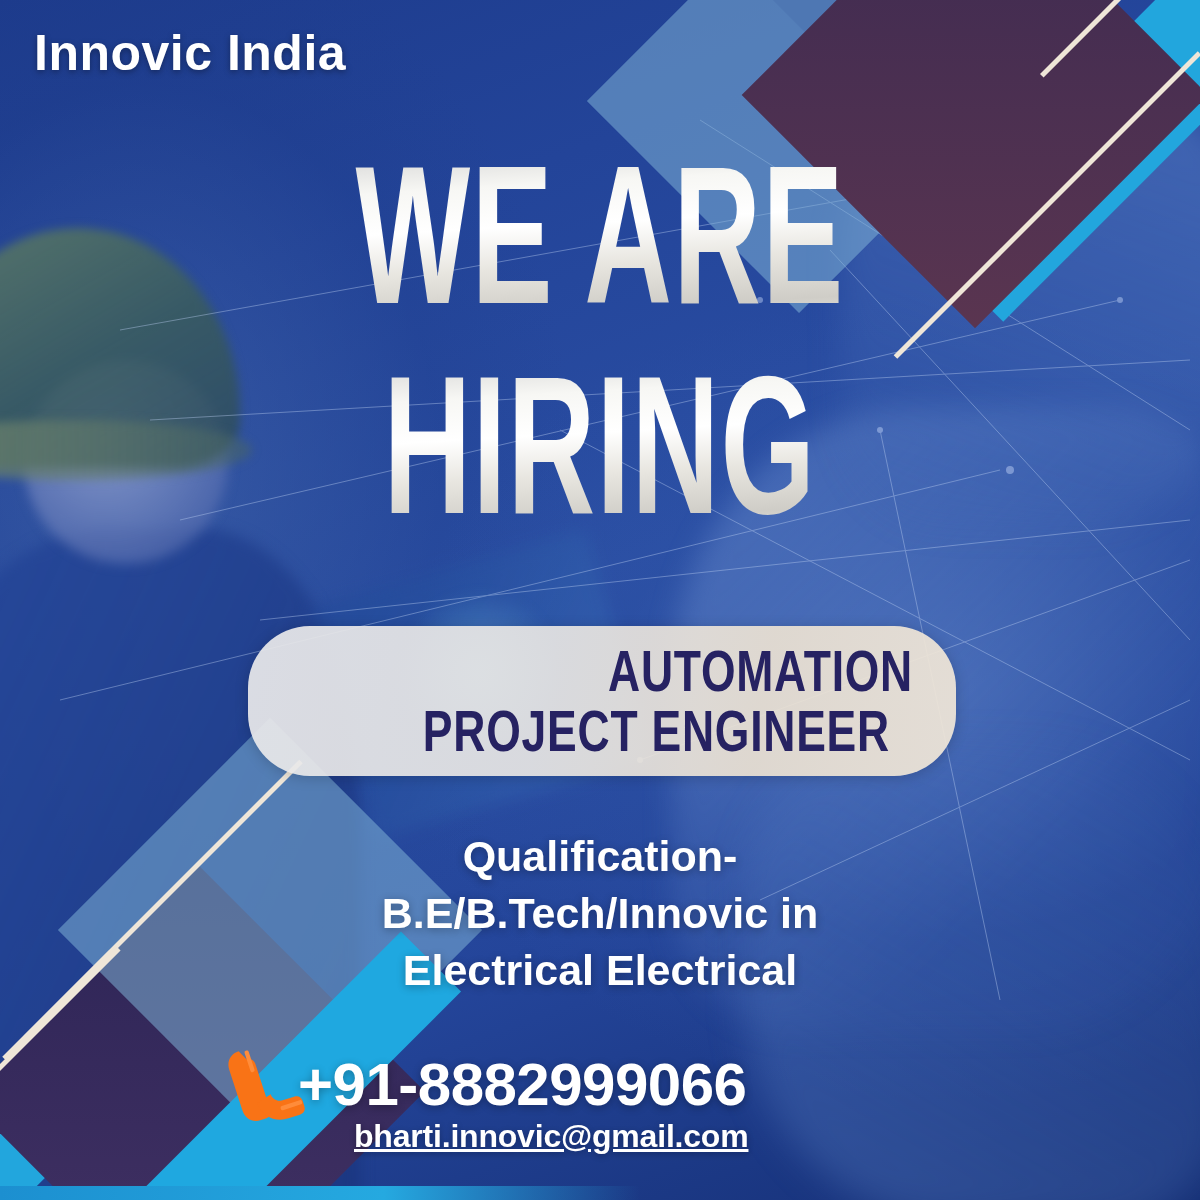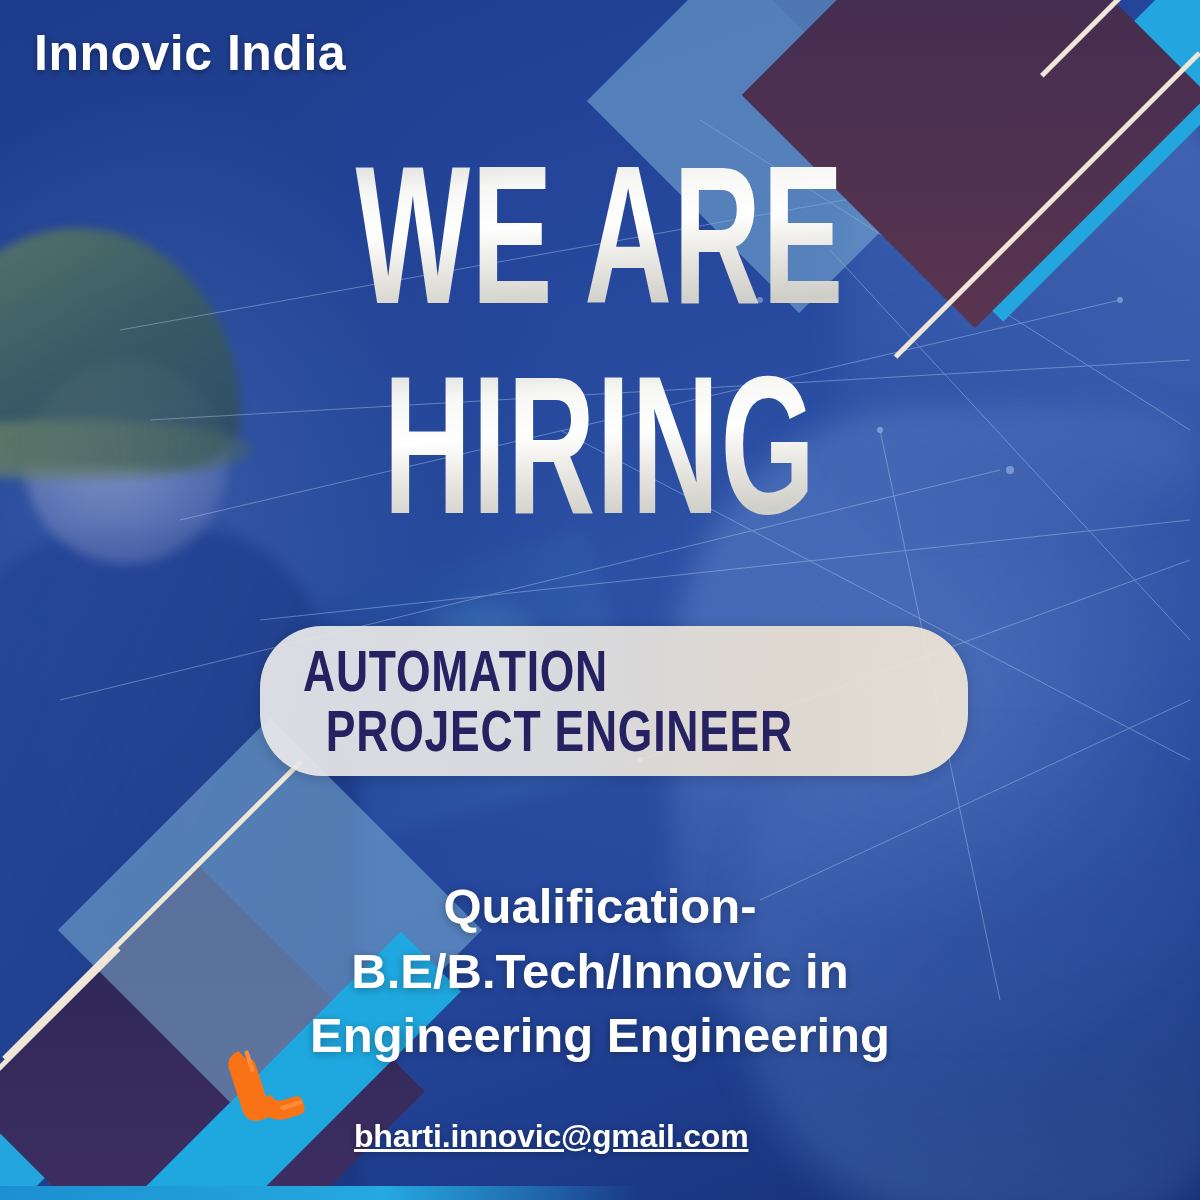--- a/index.html
+++ b/index.html
@@ -181,53 +181,53 @@
     background-clip: text;
     color: transparent;
     -webkit-text-fill-color: transparent;
     text-shadow: none;
   }
   .headline.l1 { top: 142px; }
   .headline.l2 { top: 352px; }
 
   .title-pill {
     position: absolute;
-    left: 260px; top: 626px;
+    left: 248px; top: 626px;
     width: 708px; height: 150px;
     border-radius: 62px;
     background: linear-gradient(100deg,
        rgba(232,232,234,0.93) 0%,
        rgba(235,232,228,0.90) 42%,
        rgba(239,228,211,0.90) 72%,
        rgba(241,231,216,0.92) 100%);
     display: flex;
     flex-direction: column;
-    align-items: flex-start;
+    align-items: flex-end;
     justify-content: center;
     box-shadow: 0 2px 14px rgba(0,0,0,0.18);
   }
   .title-line {
     font-weight: bold;
     color: #262262;
     letter-spacing: 1px;
     transform: scaleX(0.78);
     line-height: 1.02;
     white-space: nowrap;
   }
   .title-line.a { font-size: 57px; }
   .title-line.b { font-size: 57px; margin-top: 2px; }
 
   .qual {
     position: absolute;
-    left: 300px; top: 874px;
+    left: 300px; top: 828px;
     width: 600px;
     text-align: center;
     color: #ffffff;
     font-weight: bold;
-    font-size: 49px;
+    font-size: 43px;
     line-height: 1.32;
     text-shadow: 0 2px 8px rgba(0,0,0,0.30);
   }
 
   .phone-icon {
     position: absolute;
     left: 222px; top: 1036px;
     width: 86px; height: 104px;
   }
 
@@ -312,27 +312,28 @@
   <div class="headline l2">HIRING</div>
 
   <div class="title-pill">
     <div class="title-line a">AUTOMATION</div>
     <div class="title-line b">PROJECT ENGINEER</div>
   </div>
 
   <div class="qual">
     <div>Qualification-</div>
     <div>B.E/B.Tech/Innovic in</div>
-    <div>Engineering Engineering</div>
+    <div>Electrical Electrical</div>
   </div>
 
   <svg class="phone-icon" viewBox="0 0 100 120">
     <g transform="rotate(-18 50 60)" fill="#f97316">
       <path d="M34 10 c-10 0 -17 7 -17 17 l0 50 c0 10 7 17 17 17 l6 0 c5 0 8 -3 8 -8 l0 -56 c0 -5 -3 -8 -8 -8 z"></path>
       <path d="M36 74 c0 16 13 28 29 28 l14 0 c5 0 8 -3 8 -8 l0 -6 c0 -5 -3 -8 -8 -8 l-14 0 c-6 0 -11 -5 -11 -11 z"></path>
       <rect x="40" y="12" width="5" height="26" rx="2" fill="#ff8c3a"></rect>
       <rect x="60" y="86" width="26" height="5" rx="2" fill="#ff8c3a"></rect>
     </g>
   </svg>
 
+  <div class="phone-number">+91-8882999066</div>
   <div class="email">bharti.innovic@gmail.com</div>
 
 </div>
 
 </body></html>

